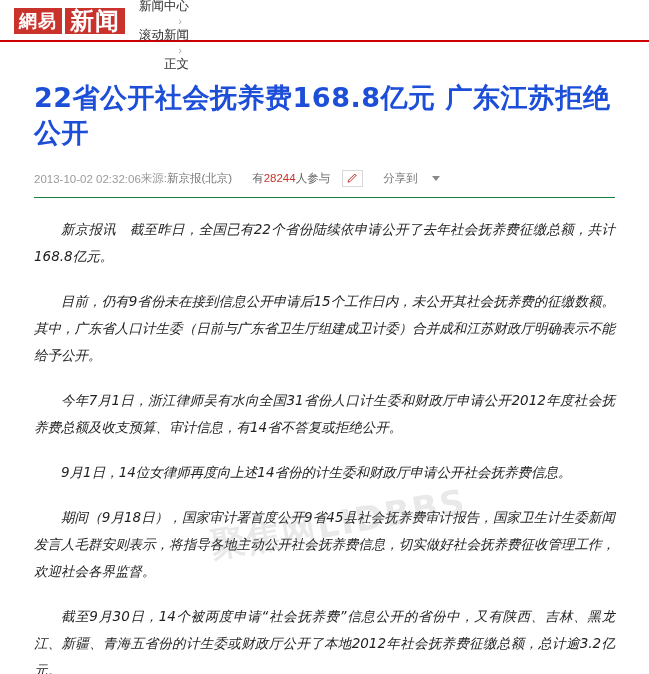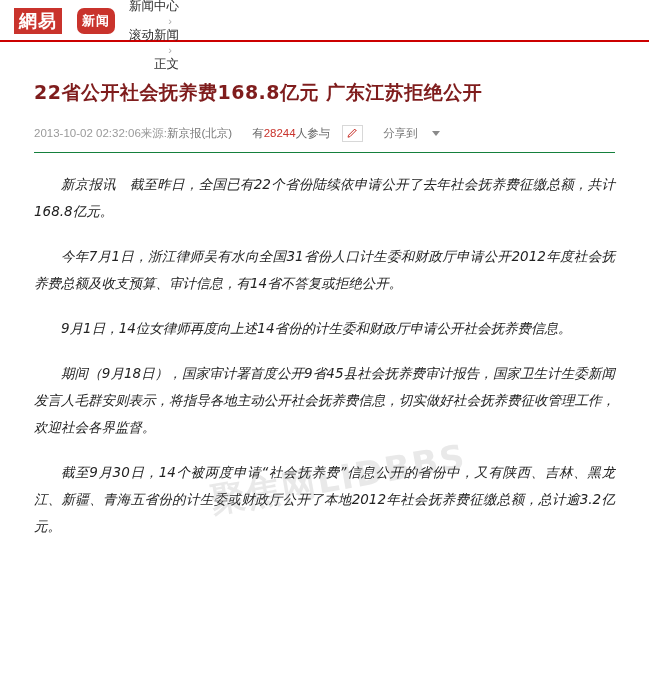--- a/index.html
+++ b/index.html
@@ -45,29 +45,28 @@
     letter-spacing: 1px;
     padding: 1px 5px 2px 5px;
     display: flex;
     align-items: center;
     line-height: 1;
   }
   .logo-right {
     background: #c9332c;
     color: #ffffff;
     font-family: "DejaVu Sans", sans-serif;
-    font-size: 13px;
+    font-size: 24px;
     font-weight: bold;
     letter-spacing: 1px;
     padding: 1px 5px 2px 5px;
-    margin-left: 15px;
+    margin-left: 3px;
     display: flex;
     align-items: center;
     line-height: 1;
-    border-radius: 7px;
   }
   .breadcrumb {
     margin-left: 14px;
     font-size: 12.5px;
     color: #333;
     display: flex;
     align-items: flex-end;
     white-space: nowrap;
     flex-direction: column;
   }
@@ -83,23 +82,23 @@
   .breadcrumb .current {
     color: #333;
   }
 
   
   .article {
     padding: 0 34px;
   }
   h1.title {
     font-family: "DejaVu Sans", sans-serif;
-    font-size: 19px;
-    font-weight: bold;
-    color: #7f1d1d;
+    font-size: 27px;
+    font-weight: bold;
+    color: #1d4ed8;
     margin: 38px 0 0 0;
     line-height: 1.3;
     letter-spacing: 0.5px;
   }
   .meta {
     margin-top: 20px;
     padding-bottom: 10px;
     border-bottom: 1px solid #15803d;
     font-size: 11.5px;
     color: #888;
@@ -209,20 +208,21 @@
         </svg>
       </span>
       <span class="share">
         <span>分享到</span>
         <span class="caret"></span>
       </span>
     </div>
 
     <div class="body-text">
       <p>新京报讯　截至昨日，全国已有22个省份陆续依申请公开了去年社会抚养费征缴总额，共计168.8亿元。</p>
+      <p>目前，仍有9省份未在接到信息公开申请后15个工作日内，未公开其社会抚养费的征缴数额。其中，广东省人口计生委（日前与广东省卫生厅组建成卫计委）合并成和江苏财政厅明确表示不能给予公开。</p>
       <p>今年7月1日，浙江律师吴有水向全国31省份人口计生委和财政厅申请公开2012年度社会抚养费总额及收支预算、审计信息，有14省不答复或拒绝公开。</p>
       <p>9月1日，14位女律师再度向上述14省份的计生委和财政厅申请公开社会抚养费信息。</p>
       <p>期间（9月18日），国家审计署首度公开9省45县社会抚养费审计报告，国家卫生计生委新闻发言人毛群安则表示，将指导各地主动公开社会抚养费信息，切实做好社会抚养费征收管理工作，欢迎社会各界监督。</p>
       <p>截至9月30日，14个被两度申请“社会抚养费”信息公开的省份中，又有陕西、吉林、黑龙江、新疆、青海五省份的计生委或财政厅公开了本地2012年社会抚养费征缴总额，总计逾3.2亿元。</p>
 
       <div class="watermark">
         <span>聚焦网LIDBBS</span>
       </div>
     </div>
   </div>

